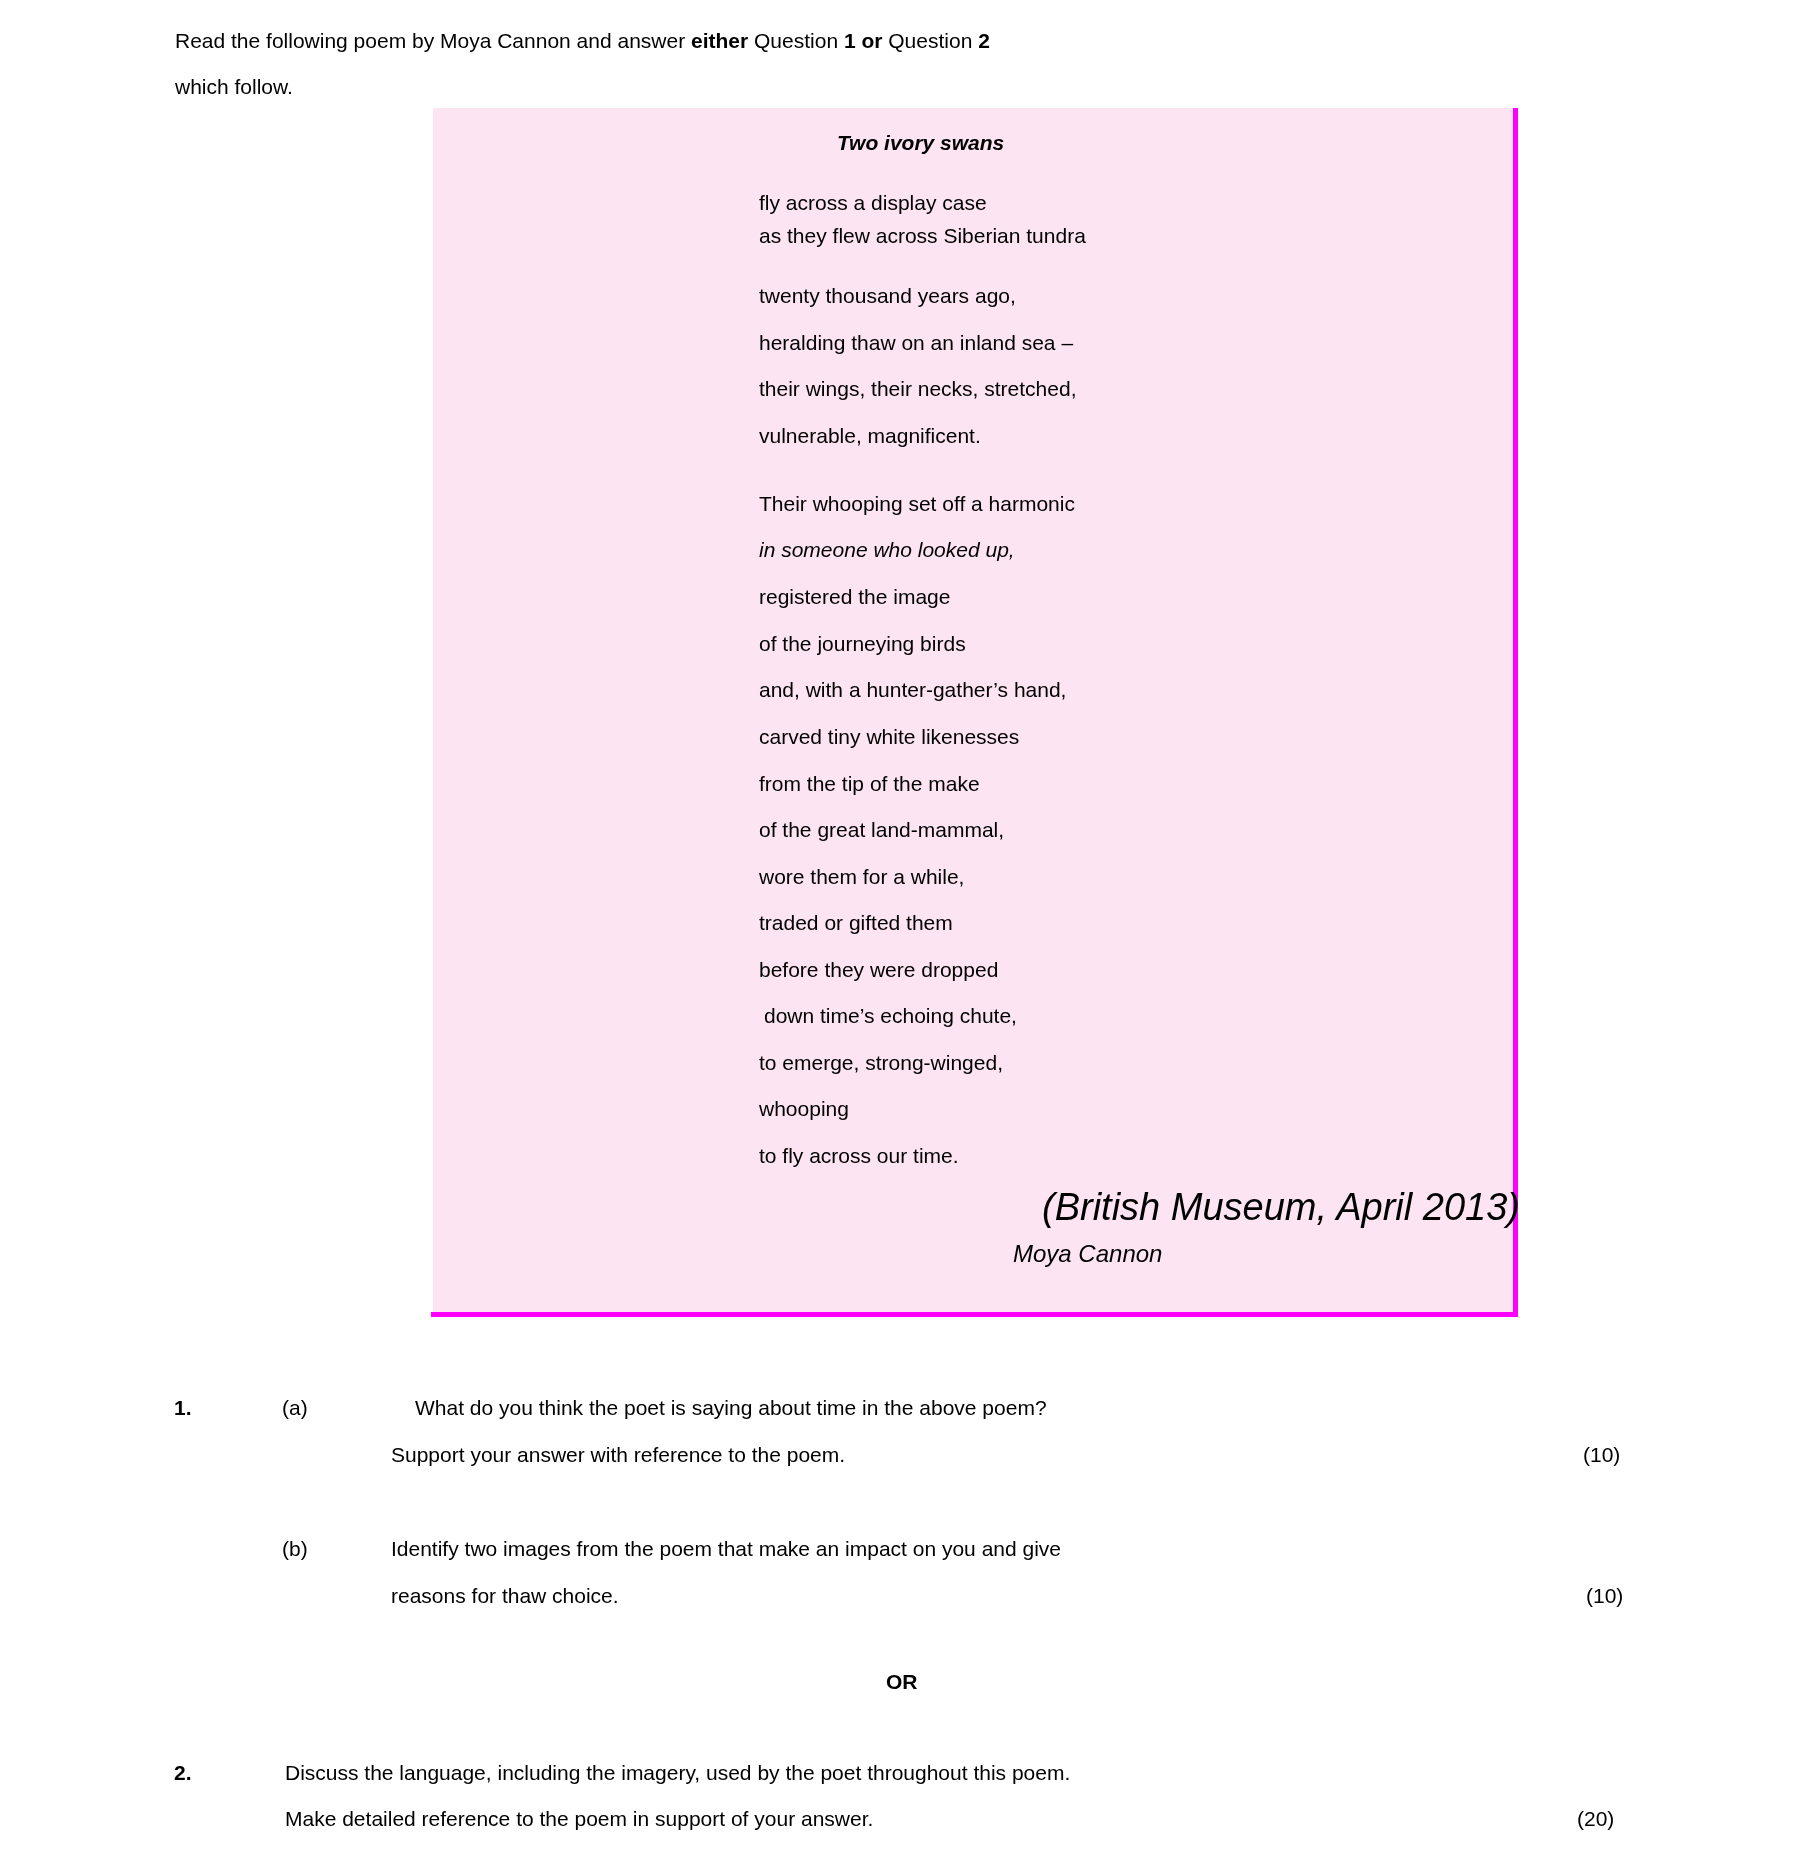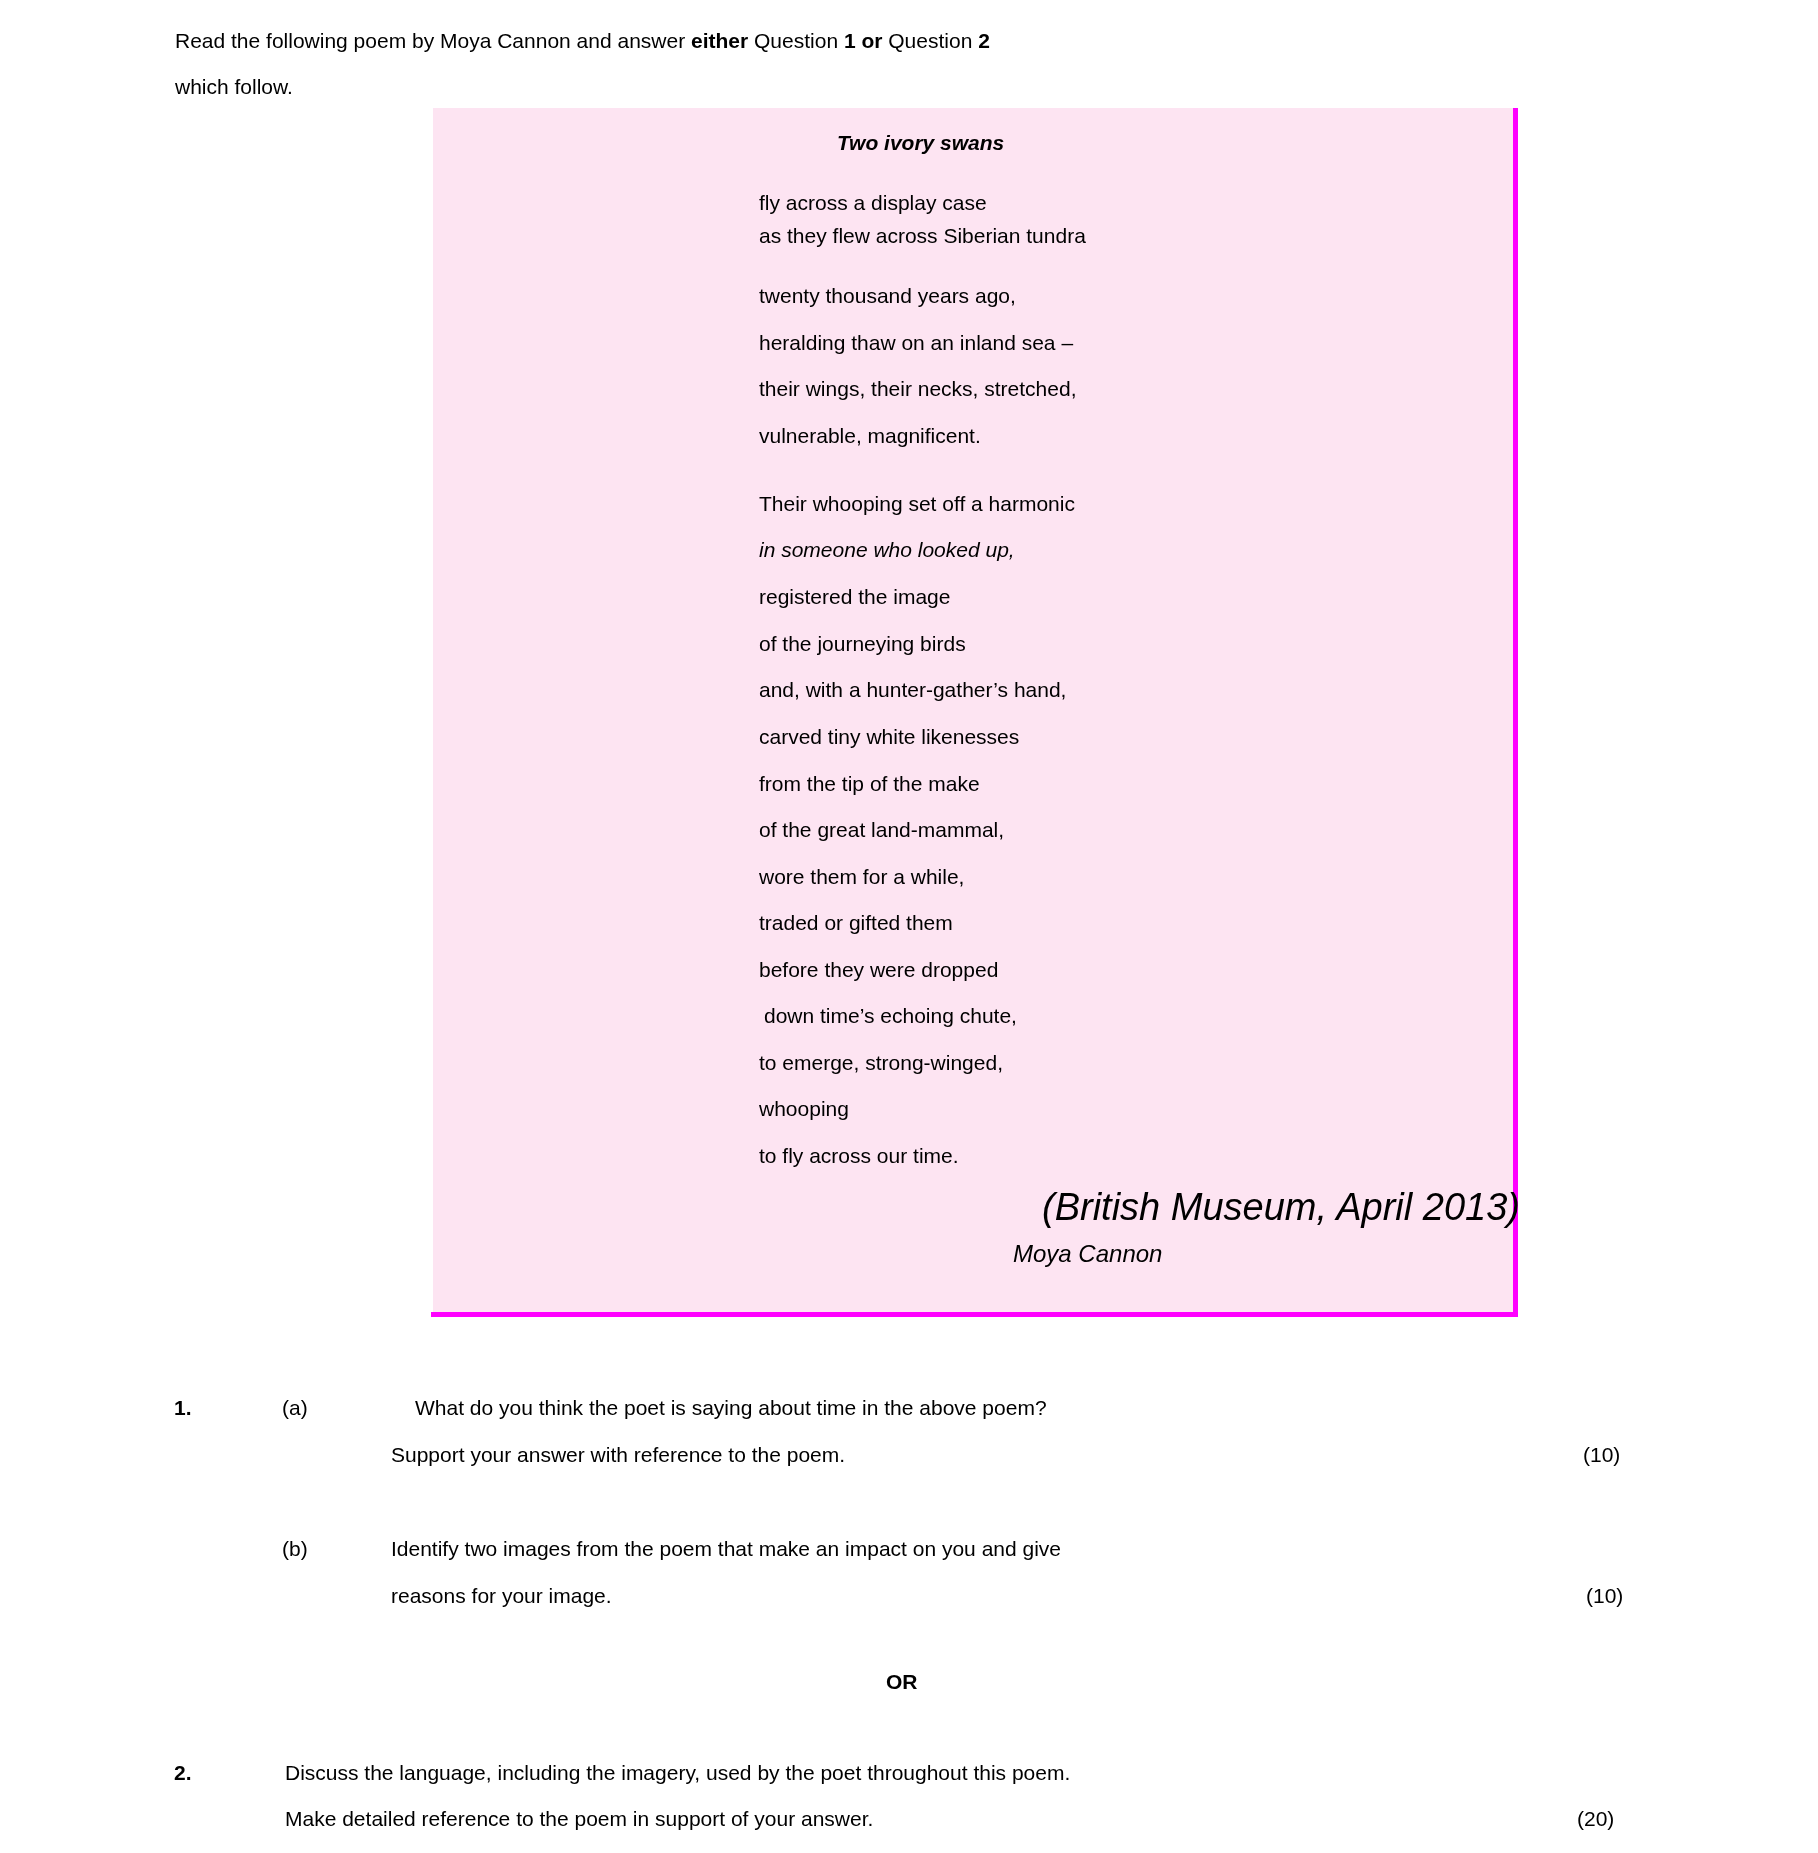--- a/index.html
+++ b/index.html
@@ -56,21 +56,21 @@
 
 <div>
   <div class="t b" style="left:174px; top:1392px;">1.</div>
   <div class="t" style="left:282px; top:1392px;">(a)</div>
   <div class="t" style="left:391px; top:1392px;margin-left:24px;">What do you think the poet is saying about time in the above poem?</div>
   <div class="t" style="left:391px; top:1439px;">Support your answer with reference to the poem.</div>
   <div class="t" style="left:1583px; top:1439px;">(10)</div>
 
   <div class="t" style="left:282px; top:1533px;">(b)</div>
   <div class="t" style="left:391px; top:1533px;">Identify two images from the poem that make an impact on you and give</div>
-  <div class="t" style="left:391px; top:1580px;">reasons for your image.</div>
+  <div class="t" style="left:391px; top:1580px;">reasons for thaw choice.</div>
   <div class="t" style="left:1586px; top:1580px;">(10)</div>
 </div>
 
 <div class="t b" style="left:886px; top:1666px;">OR</div>
 
 <div>
   <div class="t b" style="left:174px; top:1757px;">2.</div>
   <div class="t" style="left:285px; top:1757px;">Discuss the language, including the imagery, used by the poet throughout this poem.</div>
   <div class="t" style="left:285px; top:1803px;">Make detailed reference to the poem in support of your answer.</div>
   <div class="t" style="left:1577px; top:1803px;">(20)</div>

